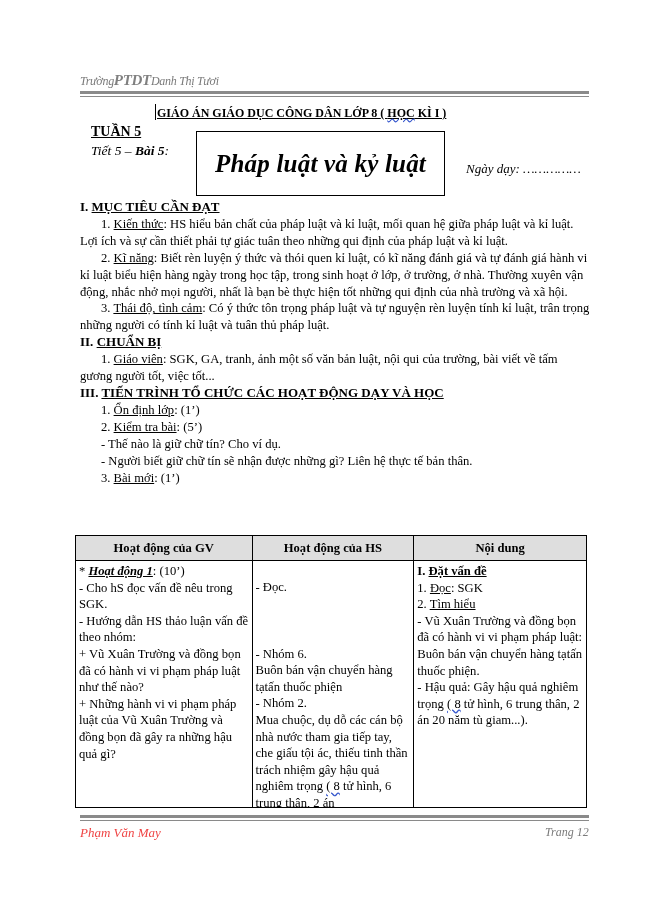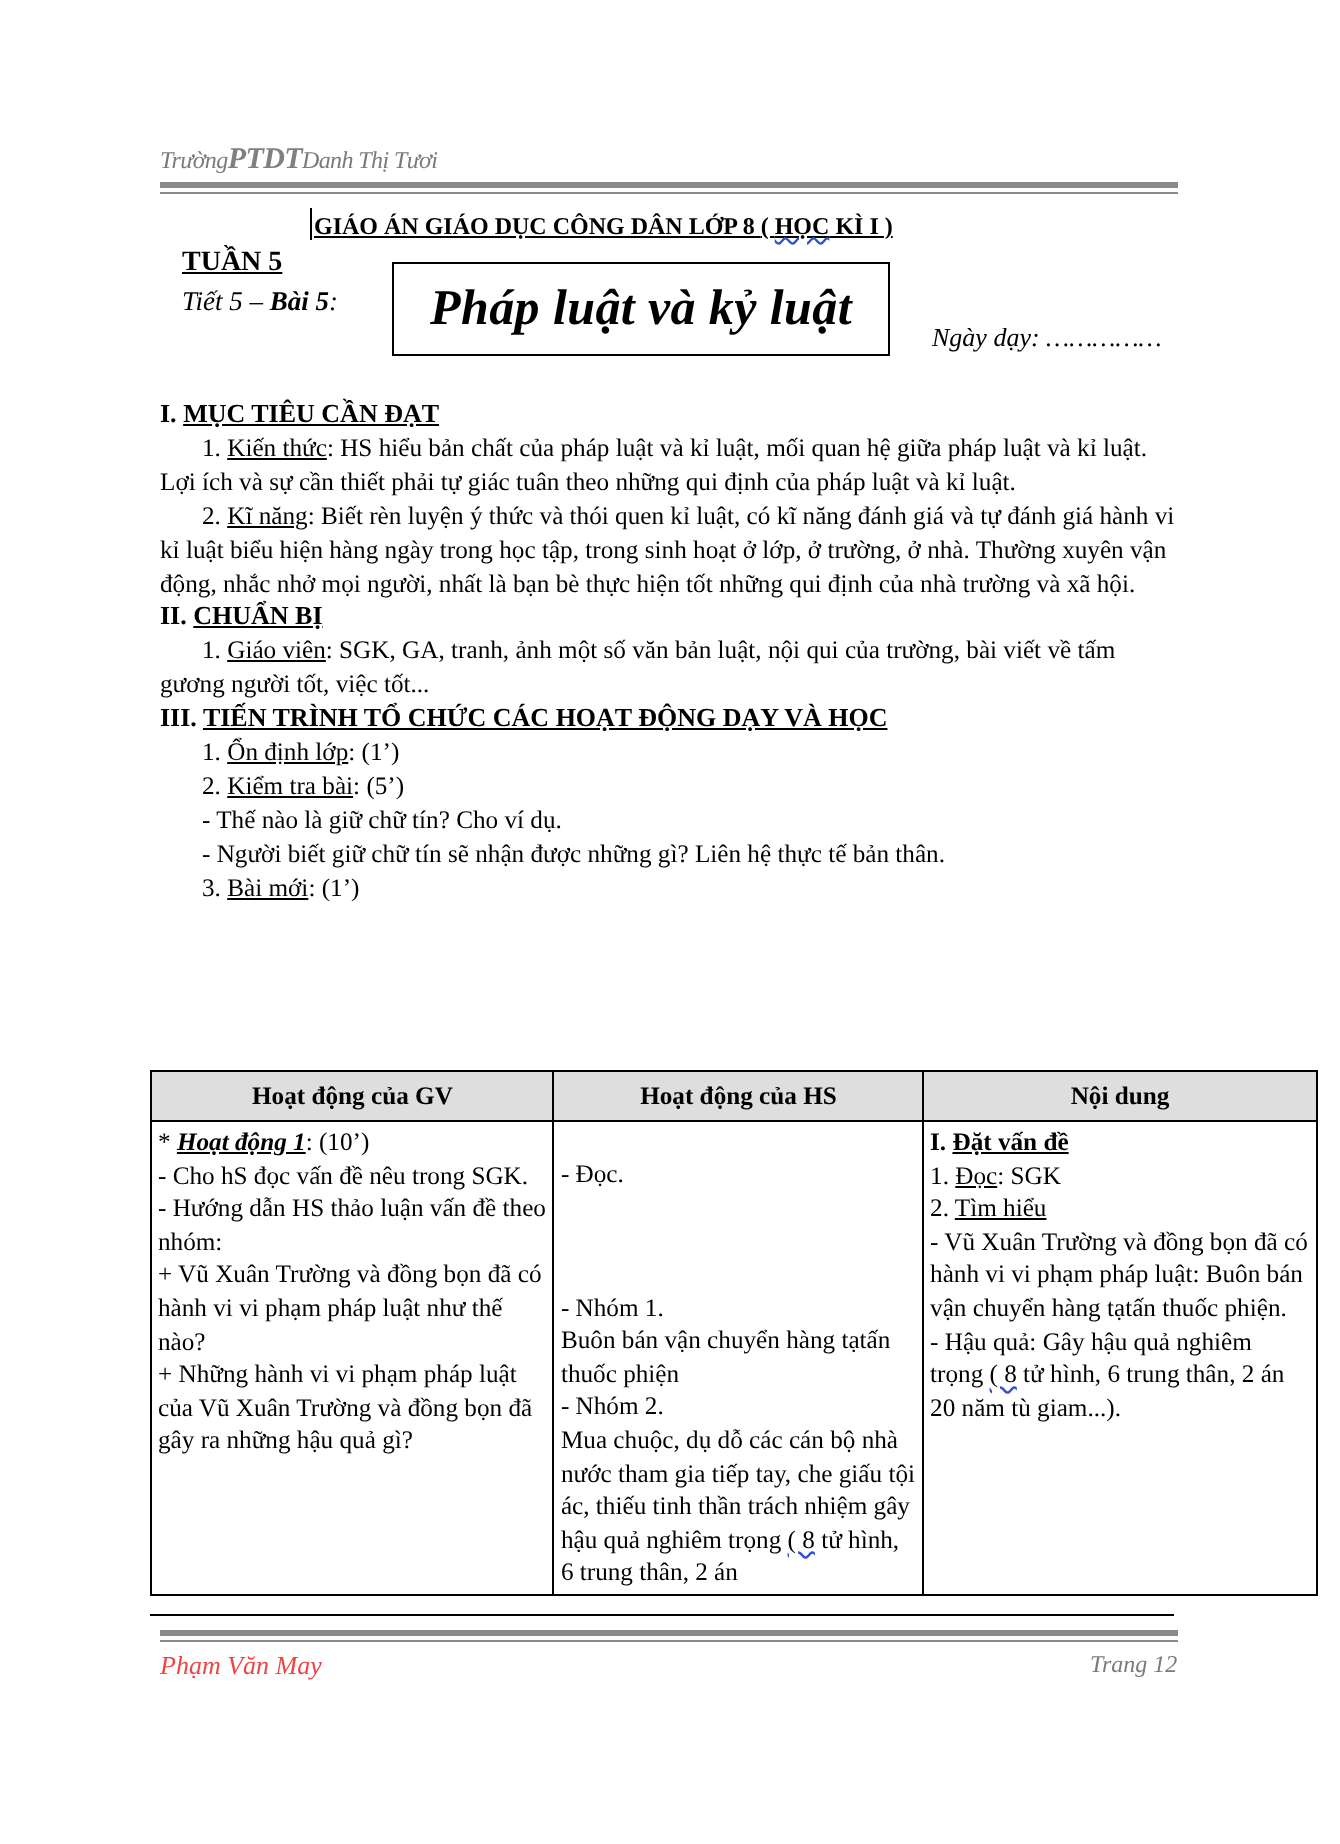--- a/index.html
+++ b/index.html
@@ -10,30 +10,30 @@
               color: #7a7a7a; font-size: 12px; letter-spacing: -0.3px; }
   .hdr-text b { font-weight: bold; font-size: 15px; color: #808080; }
   .rule-thick { left: 80px; width: 509px; height: 3px; background: #8a8a8a; }
   .rule-thin { left: 80px; width: 509px; height: 1px; background: #8a8a8a; }
   .title { left: 155px; top: 104px; font-weight: bold; font-size: 12px; text-decoration: underline; white-space: nowrap; }
   .title .cursor { display: inline-block; width: 1px; height: 16px; background: #000; vertical-align: -3px; margin-right: 1px; }
   .title .wavy { text-decoration: underline wavy #3355cc; }
   .tuan { left: 91px; top: 124px; font-weight: bold; font-size: 14px; text-decoration: underline; }
   .tiet { left: 91px; top: 143px; font-style: italic; font-size: 13.5px; }
   .tiet b { font-weight: bold; }
-  .lesson-box { left: 196px; top: 131px; width: 249px; height: 47px; border: 1.5px solid #000; box-sizing: border-box;
+  .lesson-box { left: 196px; top: 131px; width: 249px; height: 65px; border: 1.5px solid #000; box-sizing: border-box;
                 display: flex; align-items: center; justify-content: center; }
   .lesson-box span { font-family: "Liberation Serif", serif; font-style: italic; font-weight: bold; font-size: 25px; letter-spacing: 0.2px; }
   .ngay { left: 466px; top: 161px; font-style: italic; font-size: 13px; }
   .body-text { left: 80px; width: 510px; font-size: 12.6px; line-height: 16.9px; }
   .p { margin: 0; }
   .ind { text-indent: 21px; }
   .sec { font-weight: bold; font-size: 13px; }
   .u { text-decoration: underline; }
-  table.main { position: absolute; left: 75px; top: 535px; width: 584px; border-collapse: collapse; font-size: 12.6px; line-height: 16.6px; }
+  table.main { position: absolute; left: 75px; top: 535px; width: 512px; border-collapse: collapse; font-size: 12.6px; line-height: 16.6px; }
   table.main th { background: #dedede; font-weight: bold; height: 22px; border: 1px solid #000; font-size: 12.6px; }
   table.main td { vertical-align: top; border: 1px solid #000; padding: 2px 3px; }
   .c1 { width: 172px; }
   .c2 { width: 157px; }
   .c3 { width: 168px; }
   .bi { font-weight: bold; font-style: italic; text-decoration: underline; }
   .wv { text-decoration: underline wavy #3355cc; }
   .clip { position: absolute; left: 0; top: 0; width: 670px; height: 808px; overflow: hidden; }
   .footer-l { left: 80px; top: 825px; font-style: italic; color: #ef4444; font-size: 13px; }
   .footer-r { left: 545px; top: 825px; font-style: italic; color: #7a7a7a; font-size: 12px; }
@@ -57,20 +57,21 @@
 </div>
 <div class="abs lesson-box">
   <span>Pháp luật và kỷ luật</span>
 </div>
 <div class="abs ngay">Ngày dạy: ……………</div>
 
 <div class="abs body-text" style="top:199px;">
   <p class="p sec"><span>I. </span><span class="u">MỤC TIÊU CẦN ĐẠT</span></p>
   <p class="p ind"><span>1. </span><span class="u">Kiến thức</span><span>: HS hiểu bản chất của pháp luật và kỉ luật, mối quan hệ giữa pháp luật và kỉ luật. Lợi ích và sự cần thiết phải tự giác tuân theo những qui định của pháp luật và kỉ luật.</span></p>
   <p class="p ind"><span>2. </span><span class="u">Kĩ năng</span><span>: Biết rèn luyện ý thức và thói quen kỉ luật, có kĩ năng đánh giá và tự đánh giá hành vi kỉ luật biểu hiện hàng ngày trong học tập, trong sinh hoạt ở lớp, ở trường, ở nhà. Thường xuyên vận động, nhắc nhở mọi người, nhất là bạn bè thực hiện tốt những qui định của nhà trường và xã hội.</span></p>
+  <p class="p ind"><span>3. </span><span class="u">Thái độ, tình cảm</span><span>: Có ý thức tôn trọng pháp luật và tự nguyện rèn luyện tính kỉ luật, trân trọng những người có tính kỉ luật và tuân thủ pháp luật.</span></p>
 
   <p class="p sec"><span>II. </span><span class="u">CHUẨN BỊ</span></p>
   <p class="p ind"><span>1. </span><span class="u">Giáo viên</span><span>: SGK, GA, tranh, ảnh một số văn bản luật, nội qui của trường, bài viết về tấm gương người tốt, việc tốt...</span></p>
 
   <p class="p sec"><span>III. </span><span class="u">TIẾN TRÌNH TỔ CHỨC CÁC HOẠT ĐỘNG DẠY VÀ HỌC</span></p>
   <p class="p ind"><span>1. </span><span class="u">Ổn định lớp</span><span>: (1’)</span></p>
   <p class="p ind"><span>2. </span><span class="u">Kiểm tra bài</span><span>: (5’)</span></p>
   <p class="p ind">- Thế nào là giữ chữ tín? Cho ví dụ.</p>
   <p class="p ind">- Người biết giữ chữ tín sẽ nhận được những gì? Liên hệ thực tế bản thân.</p>
   <p class="p ind"><span>3. </span><span class="u">Bài mới</span><span>: (1’)</span></p>
@@ -91,21 +92,21 @@
         <div><span>* </span><span class="bi">Hoạt động 1</span><span>: (10’)</span></div>
         <div>- Cho hS đọc vấn đề nêu trong SGK.</div>
         <div>- Hướng dẫn HS thảo luận vấn đề theo nhóm:</div>
         <div>+ Vũ Xuân Trường và đồng bọn đã có hành vi vi phạm pháp luật như thế nào?</div>
         <div>+ Những hành vi vi phạm pháp luật của Vũ Xuân Trường và đồng bọn đã gây ra những hậu quả gì?</div>
       </td>
       <td class="c2">
         <div style="height:16px;"></div>
         <div>- Đọc.</div>
         <div style="height:50px;"></div>
-        <div>- Nhóm 1.</div>
+        <div>- Nhóm 6.</div>
         <div>Buôn bán vận chuyển hàng tạtấn thuốc phiện</div>
         <div>- Nhóm 2.</div>
         <div><span>Mua chuộc, dụ dỗ các cán bộ nhà nước tham gia tiếp tay, che giấu tội ác, thiếu tinh thần trách nhiệm gây hậu quả nghiêm trọng </span><span class="wv">( 8</span><span> tử hình, 6 trung thân, 2 án</span></div>
       </td>
       <td class="c3">
         <div class="sec" style="font-size:12.6px;"><span>I. </span><span class="u">Đặt vấn đề</span></div>
         <div><span>1. </span><span class="u">Đọc</span><span>: SGK</span></div>
         <div><span>2. </span><span class="u">Tìm hiểu</span></div>
         <div>- Vũ Xuân Trường và đồng bọn đã có hành vi vi phạm pháp luật: Buôn bán vận chuyển hàng tạtấn thuốc phiện.</div>
         <div><span>- Hậu quả: Gây hậu quả nghiêm trọng </span><span class="wv">( 8</span><span> tử hình, 6 trung thân, 2 án 20 năm tù giam...).</span></div>

